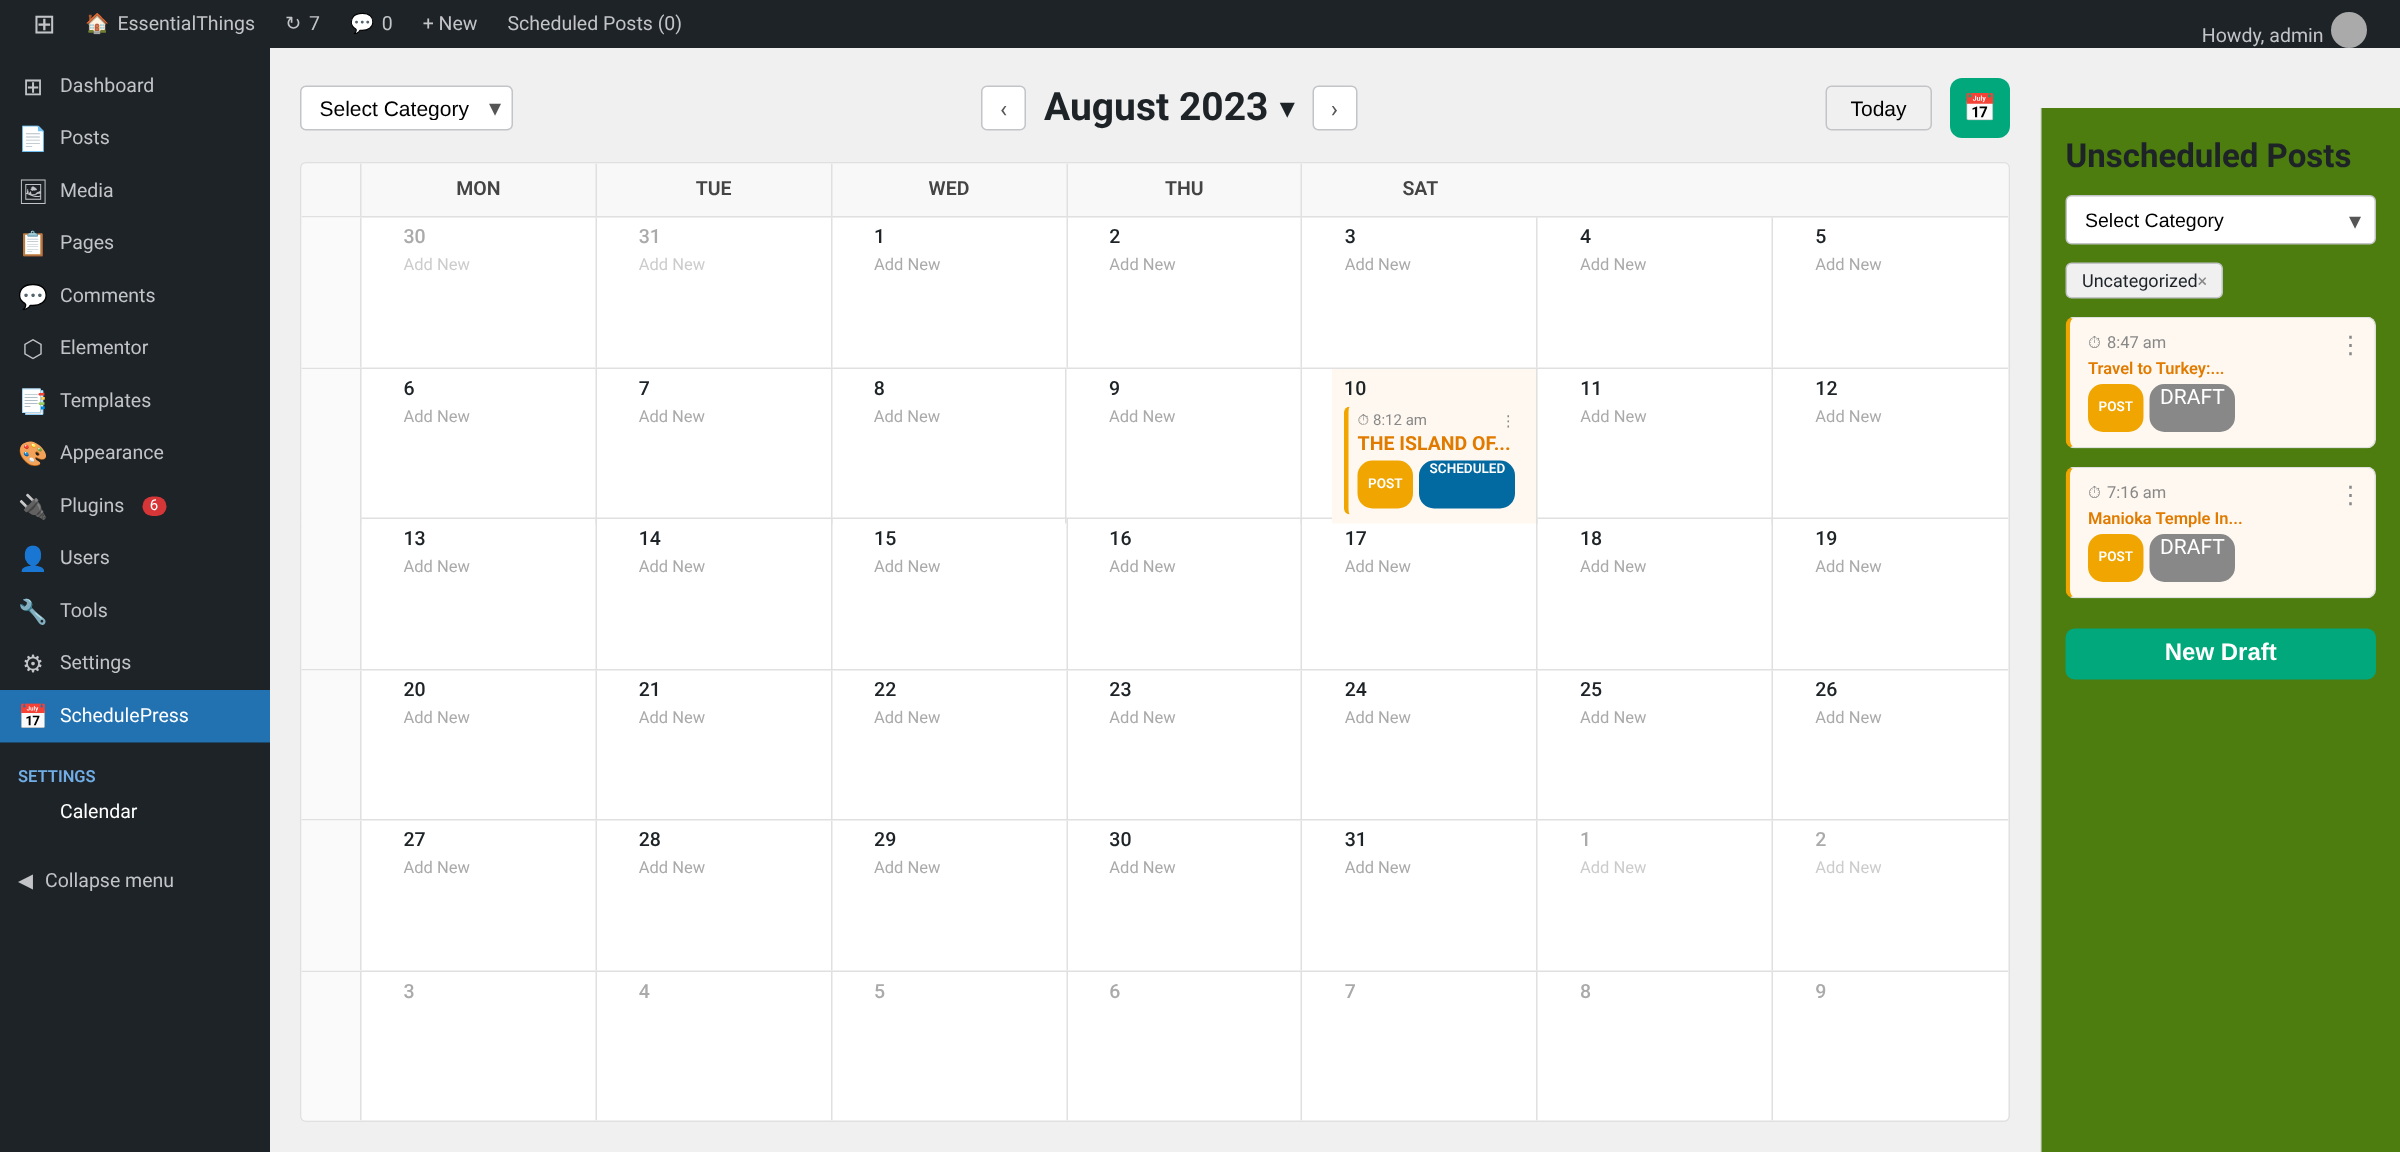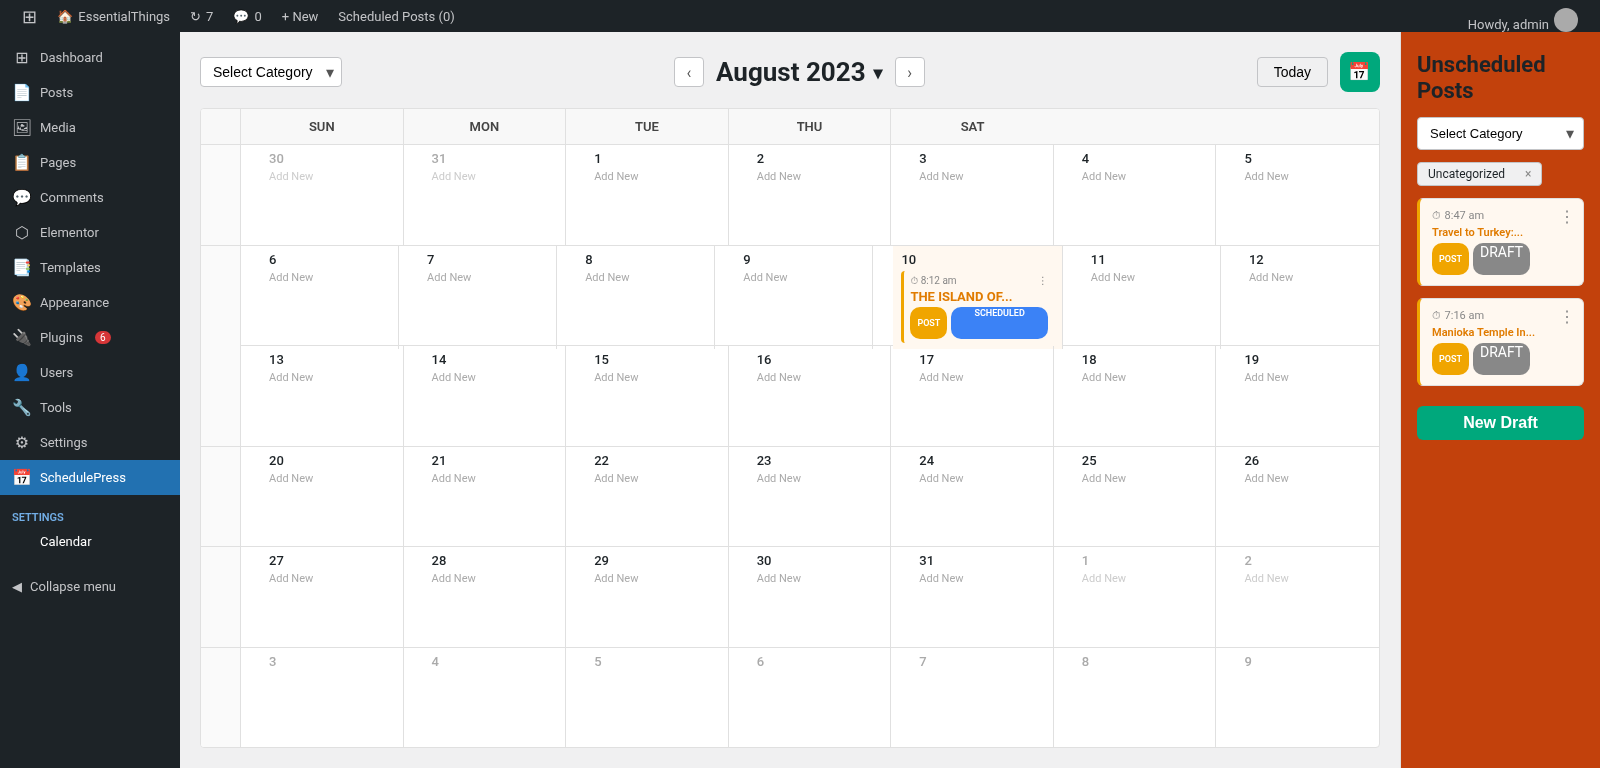--- a/index.html
+++ b/index.html
@@ -206,58 +206,59 @@
     .event-title {
       color: #e07b00; font-weight: 700; font-size: 13px;
       line-height: 1.2; margin: 2px 0;
     }
     .event-badges { display: flex; gap: 4px; margin-top: 3px; }
     .badge-post {
       background: #f0a500; color: #fff; border-radius: 10px;
       padding: 11px 7px; font-size: 9px; font-weight: 600;
     }
     .badge-scheduled {
-      background: #3b82f6; color: #fff; border-radius: 10px;
-      padding: 1px 23px; font-size: 9px; font-weight: 600;
+      background: #0369a1; color: #fff; border-radius: 10px;
+      padding: 1px 7px; font-size: 9px; font-weight: 600;
     }
     .badge-draft {
       background: #888; color: #fff; border-radius: 10px;
       padding: 1px 7px; font-size: 14px;
     }
 
     
     #right-panel {
-      width: 200px;
-      background: #c2410c;
+      width: 240px;
+      background: #4d7c0f;
       border-left: 1px solid #e0e0e0;
       padding: 20px 16px;
       display: flex;
       flex-direction: column;
       gap: 12px;
       overflow-y: auto;
       flex-shrink: 0;
+      margin-top: 40px;
     }
     .panel-title {
       font-size: 22px; font-weight: 700; color: #1d2327; line-height: 1.2;
     }
     .panel-select-wrap {
       position: relative;
     }
     .panel-select {
       width: 100%; border: 1px solid #c3c4c7; border-radius: 4px;
       padding: 8px 28px 8px 12px; font-size: 13px; background: #fff;
       cursor: pointer; appearance: none;
     }
     .panel-select-wrap::after {
       content: '▾';
       position: absolute; right: 10px; top: 50%; transform: translateY(-50%);
       pointer-events: none; color: #555;
     }
     .filter-tag {
-      display: inline-flex; gap: 20px;
+      display: inline-flex; gap: 0;
       background: #f0f0f1; border: 1px solid #c3c4c7; border-radius: 4px;
       padding: 4px 10px; font-size: 12px; color: #1d2327;
     }
     .filter-tag .remove { cursor: pointer; color: #888; }
     .unscheduled-card {
       border: 1px solid #e0e0e0; border-radius: 6px;
       padding: 10px 12px; background: #fff8f0;
       border-left: 3px solid #f0a500;
       position: relative;
     }
@@ -403,23 +404,23 @@
         </div>
         <button class="today-btn">Today</button>
         <button class="cal-icon-btn">
           <span>📅</span>
         </button>
       </div>
 
       <div class="cal-grid">
         <div class="cal-day-headers">
           <div class="cal-nav-col"></div>
-          <div class="cal-day-header">SUN</div>
           <div class="cal-day-header">MON</div>
           <div class="cal-day-header">TUE</div>
+          <div class="cal-day-header">WED</div>
           <div class="cal-day-header">THU</div>
           <div class="cal-day-header">SAT</div>
         </div>
 
         <div class="cal-body">
 
           <div class="cal-week">
             <div class="cal-week-nav"></div>
             <div class="cal-day other-month">
               <div class="day-num">30</div>

